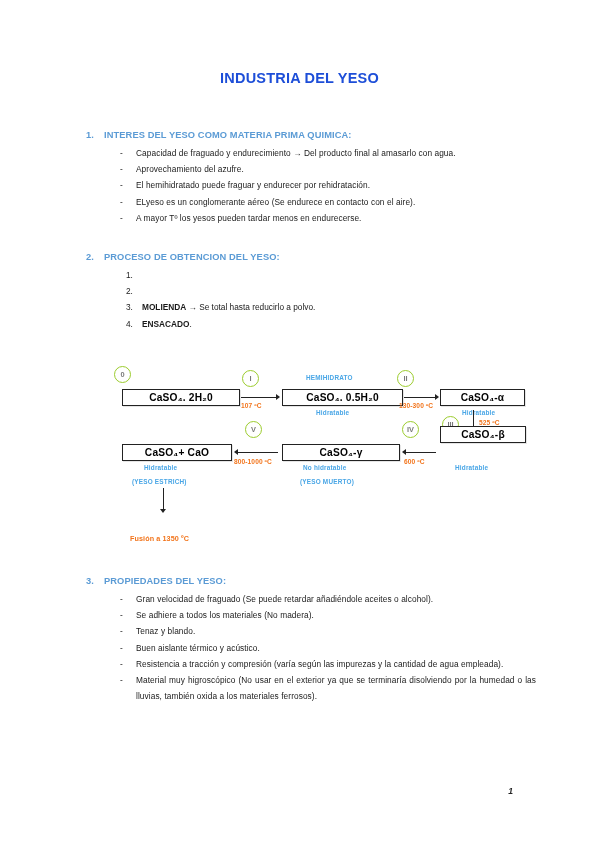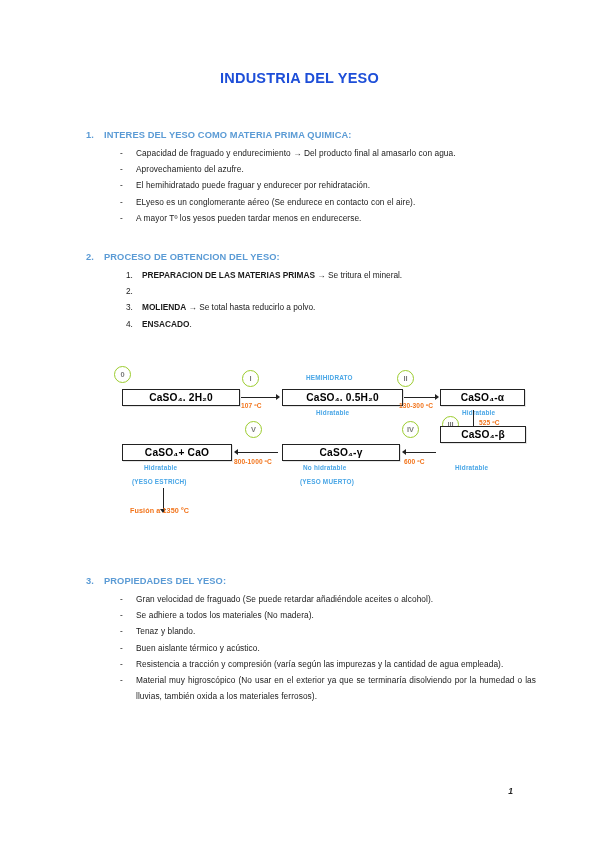--- a/index.html
+++ b/index.html
@@ -217,21 +217,20 @@
   </div>
 
   <div class="section" style="top:252px;">
     <div class="sec-head">
       <span class="sec-num">2.</span>
       <span class="sec-title">PROCESO DE OBTENCION DEL YESO:</span>
     </div>
     <ol class="num-list">
       <li>
         <span class="idx">1.</span>
-        <span class="txt"><span class="bold">PREPARACION DE LAS MATERIAS PRIMAS</span><span> → Se tritura el mineral.</span></span>
       </li>
       <li>
         <span class="idx">2.</span>
       </li>
       <li>
         <span class="idx">3.</span>
         <span class="txt"><span class="bold">MOLIENDA</span><span> → Se total hasta reducirlo a polvo.</span></span>
       </li>
       <li>
         <span class="idx">4.</span>
@@ -282,21 +281,21 @@
     <div class="temp" style="left:124px; top:92px;">800-1000 ºC</div>
 
     <div class="blue-lbl" style="left:34px; top:98px;">Hidratable</div>
     <div class="blue-lbl" style="left:22px; top:112px;">(YESO ESTRICH)</div>
     <div class="blue-lbl" style="left:193px; top:98px;">No hidratable</div>
     <div class="blue-lbl" style="left:190px; top:112px;">(YESO MUERTO)</div>
     <div class="blue-lbl" style="left:345px; top:98px;">Hidratable</div>
 
     <div class="vline" style="left:53px; top:122px; height:22px;"></div>
     <div class="arrow-d" style="left:50px; top:143px;"></div>
-    <div class="temp" style="left:20px; top:140px; font-size:7.2px;">Fusión a 1350 ºC</div>
+    <div class="temp" style="left:20px; top:168px; font-size:7.2px;">Fusión a 1350 ºC</div>
   </div>
 
   <div class="section" style="top:576px;">
     <div class="sec-head">
       <span class="sec-num">3.</span>
       <span class="sec-title">PROPIEDADES DEL YESO:</span>
     </div>
     <ul class="dash-list">
       <li>
         <span class="bul">-</span>

